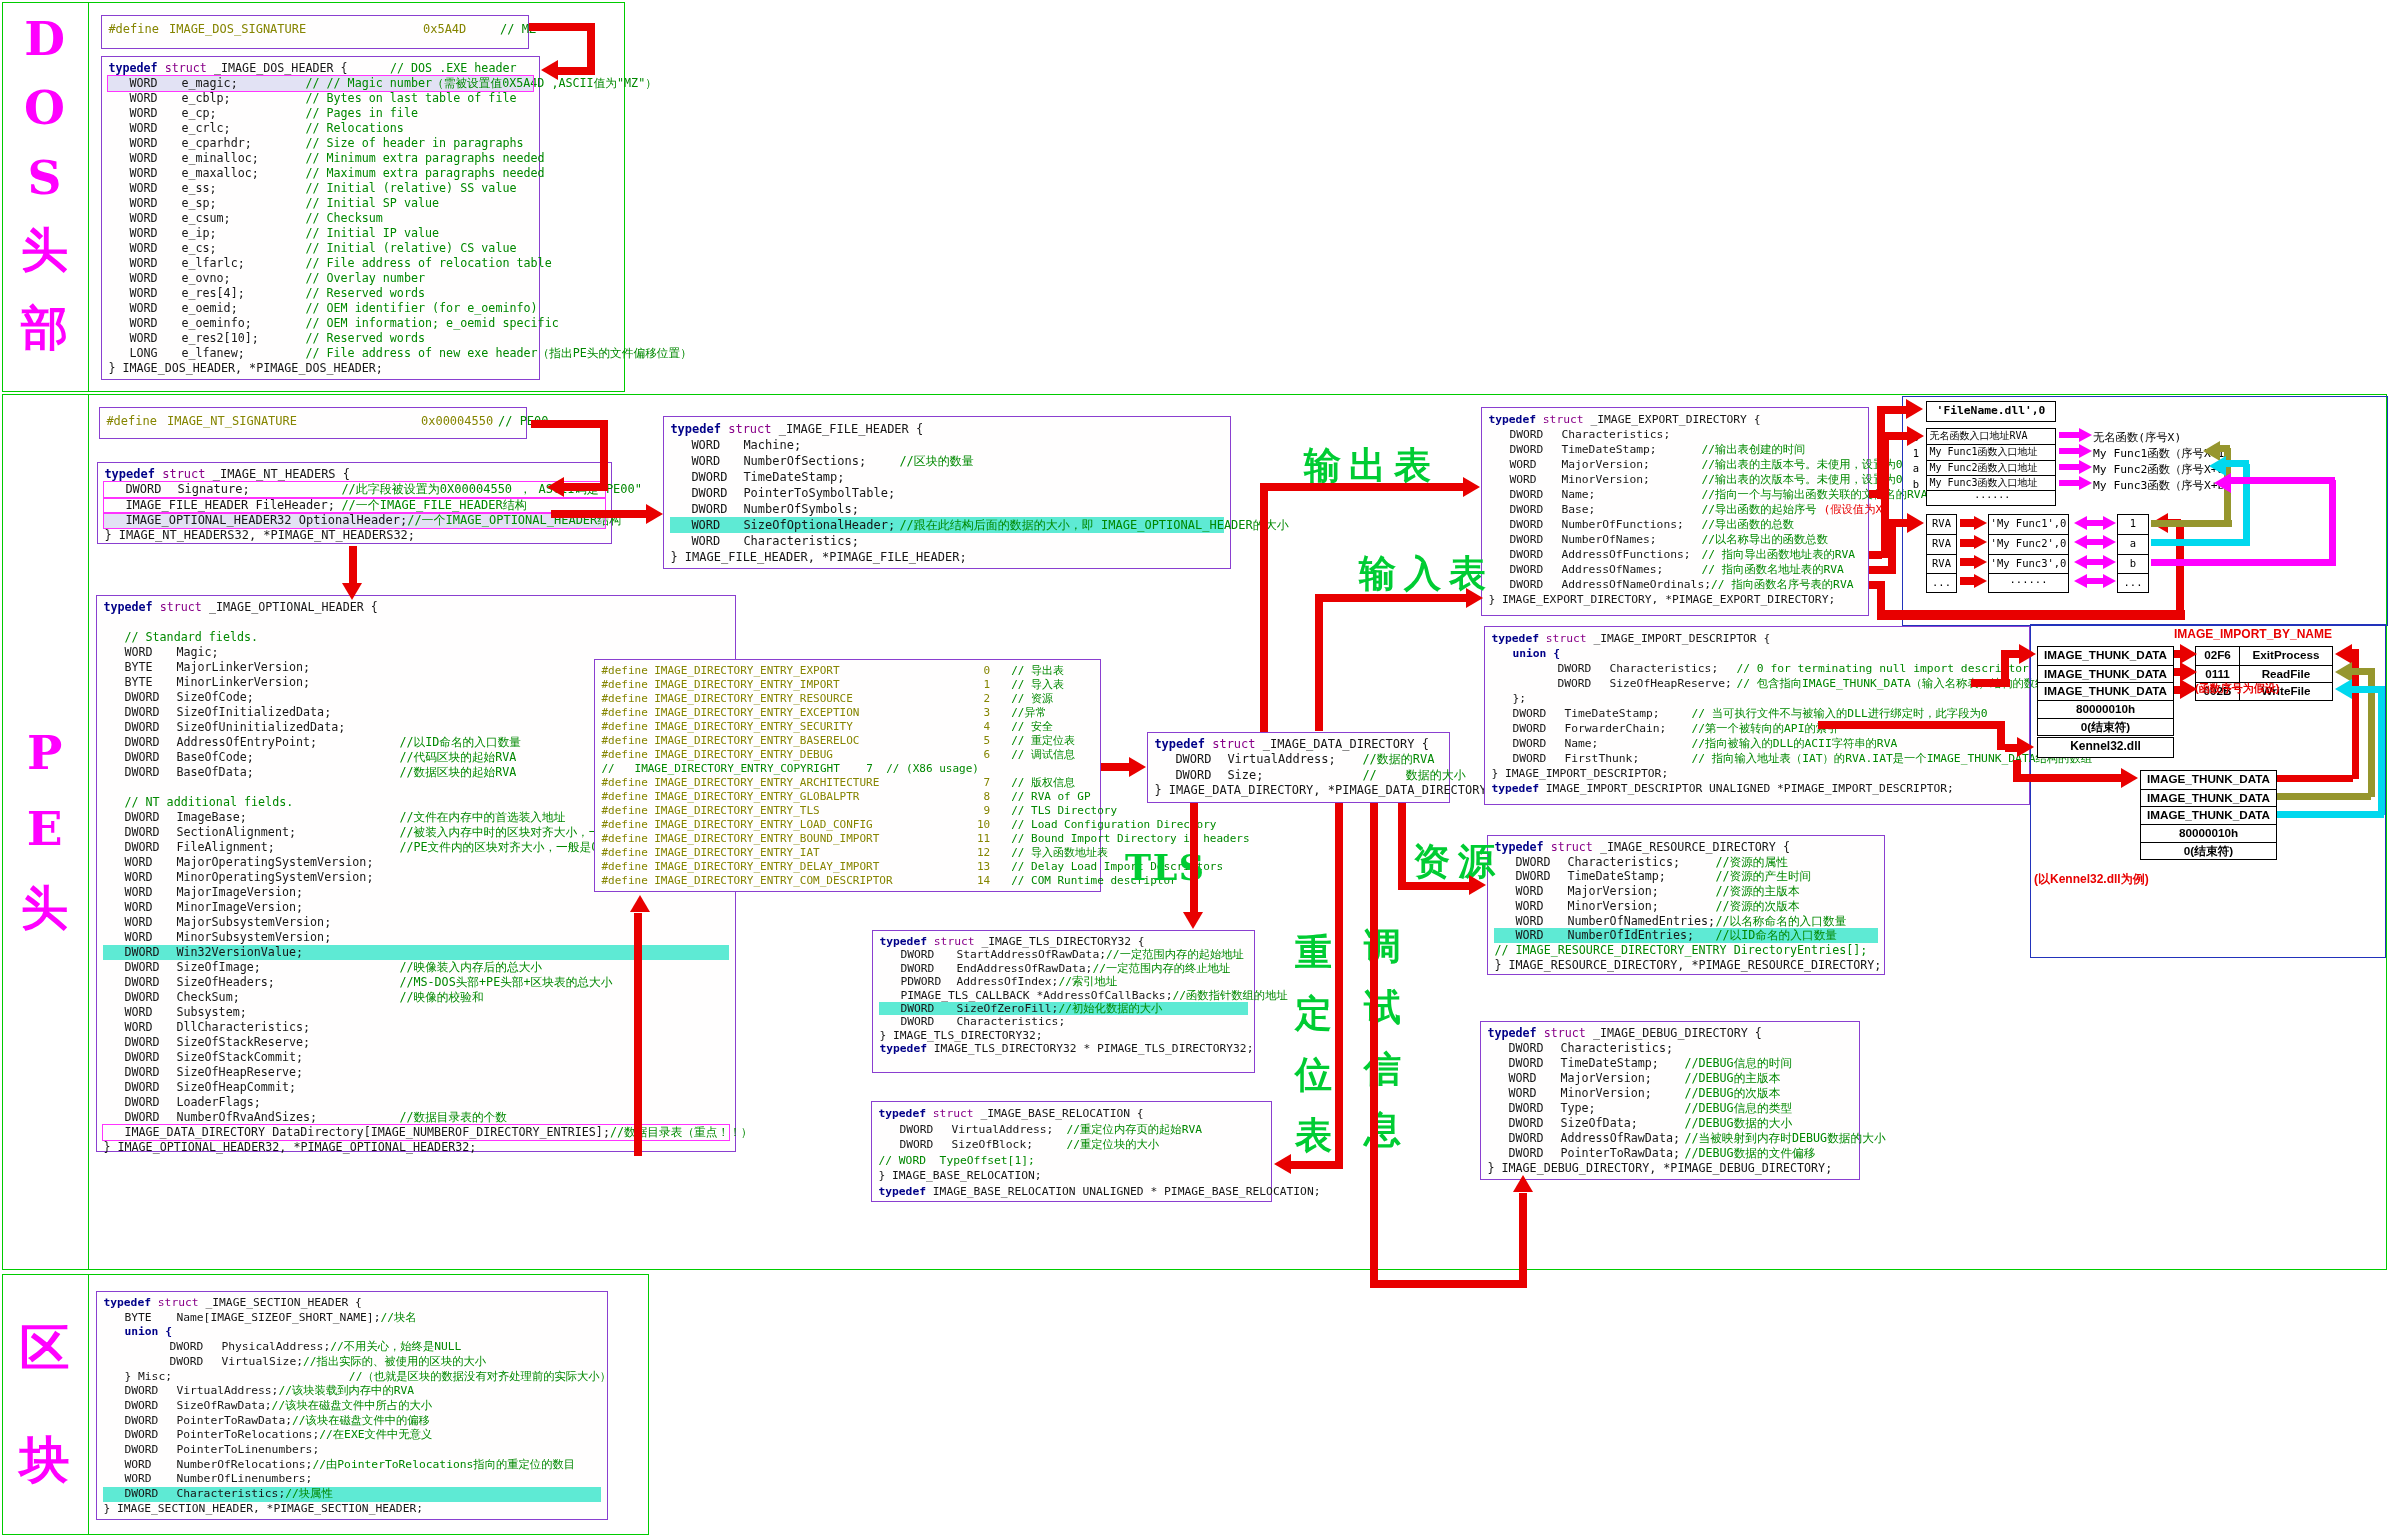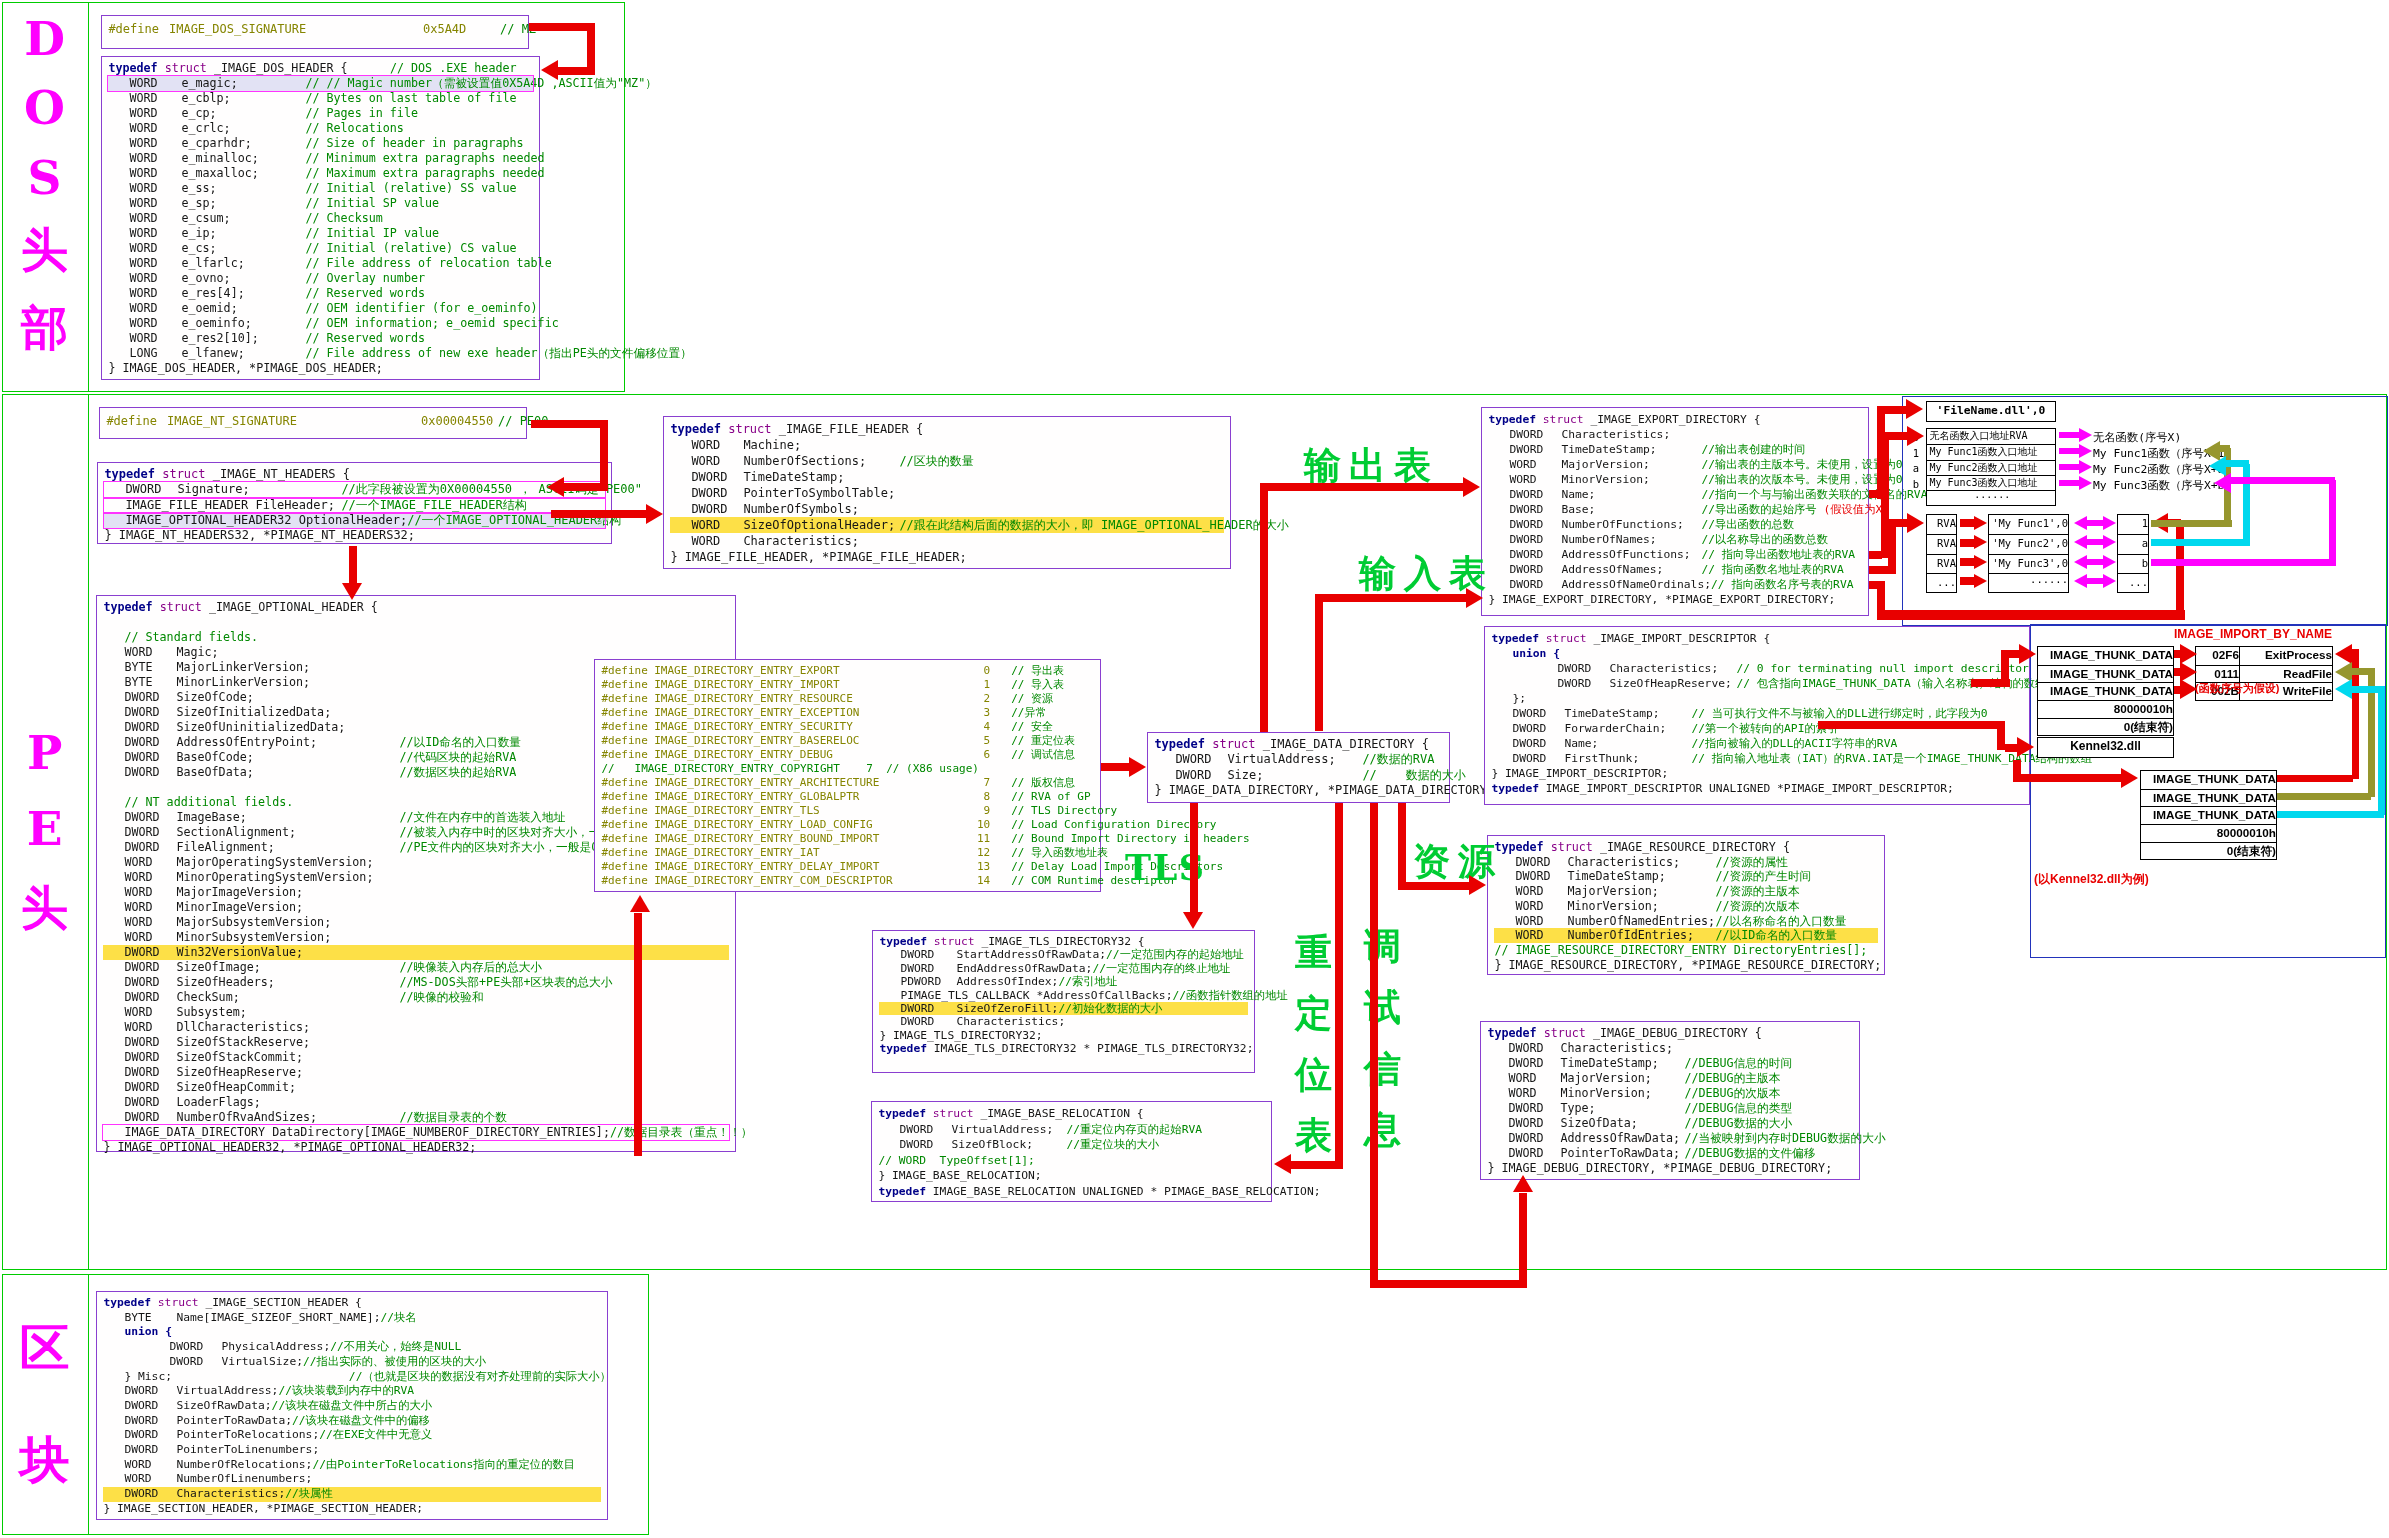--- a/index.html
+++ b/index.html
@@ -20,21 +20,21 @@
   .c{color:#008800}
   .c2{color:#e80000}
   .tx{color:#161616}
   .t{display:inline-block;min-width:52px}
   .t:empty{display:none}
   .decl{display:inline-block}
   .line>.decl{margin-left:21px}
   .ind1{padding-left:21px}
   .ind2{padding-left:45px}
   .hl-box{outline:1.6px solid #ff33ff}
-  .hl-bg{background:#fde047}
+  .hl-bg{background:#5eead4}
   .hl-boxbg{outline:1.6px solid #ff33ff;background:#e2e2f4}
   .b-dos{--fs:11.7px;--lh:15px}       .b-dos .decl{min-width:176px}
   .b-nt{--fs:12px;--lh:15.3px}            .b-nt .decl{min-width:216px}
   .b-file{--fs:12px;--lh:16px}        .b-file .decl{min-width:208px}
   .b-opt{--fs:11.7px;--lh:15px}       .b-opt .decl{min-width:275px}
   .b-dirdefs{--fs:11px;--lh:14px}   .b-dirdefs .decl{min-width:312px;margin-left:6.4px}
   .b-datadir{--fs:12px;--lh:15.3px}       .b-datadir .decl{min-width:187px}
   .b-export{--fs:11.3px;--lh:15px}      .b-export .decl{min-width:192px}
   .b-import{--fs:11.3px;--lh:15px}      .b-import .decl{min-width:179px}
   .b-resource{--fs:11.7px;--lh:14.7px}  .b-resource .decl{min-width:200px}
@@ -70,21 +70,21 @@
   
   .glabel{position:absolute;color:#00cc33;font-weight:bold;font-family:"DejaVu Serif",serif;
           font-size:37px;letter-spacing:8px;white-space:nowrap}
   .gvert{position:absolute;display:flex;flex-direction:column;color:#00cc33;font-weight:bold;
          font-family:"DejaVu Serif",serif;font-size:37px;line-height:61px;text-align:center}
   
   .dwrap{position:absolute;border:1.6px solid #2233bb;box-sizing:border-box;background:transparent}
   .dbox{position:absolute;border:1.6px solid #000;background:#fff;box-sizing:border-box;
         text-align:center;font-weight:bold}
   .tcol{position:absolute;border:1.6px solid #000;background:#fff;box-sizing:border-box}
-  .tcol>div{box-sizing:border-box;text-align:right;overflow:hidden}
+  .tcol>div{box-sizing:border-box;text-align:center;overflow:hidden}
   .tcol>div+div{border-top:1.6px solid #000}
   .ex-eat{font-size:10px}.ex-eat>div{height:15.3px;line-height:13.7px;text-align:left;padding-left:2.4px}
   .ex-eat>div:last-child{text-align:center}
   .ex-rva,.ex-name,.ex-ord{font-size:10.5px}
   .ex-rva>div,.ex-name>div,.ex-ord>div{height:19.3px;line-height:17.7px}
   .flist{position:absolute;font-size:11.3px;line-height:16px;color:#000;white-space:nowrap}
   .ilist{position:absolute;font-size:10.5px;line-height:15.7px;text-align:right;width:16px;color:#000}
   .imcol{font-family:"Liberation Sans",sans-serif;font-weight:bold;font-size:11.7px}
   .imcol>div{height:17.7px;line-height:16px}
   .ibn>div{display:flex;height:17.7px;line-height:16px;font-family:"Liberation Sans",sans-serif;

